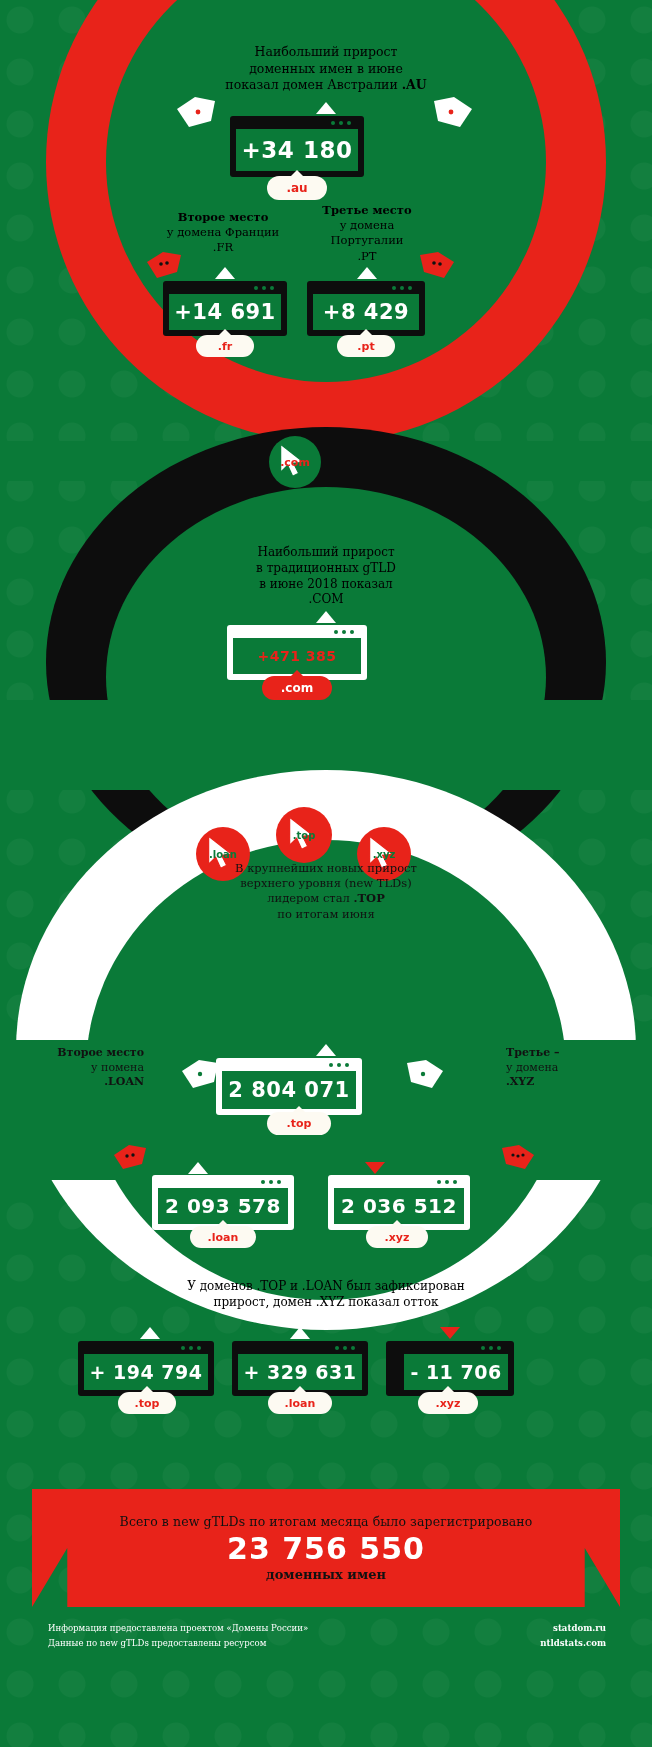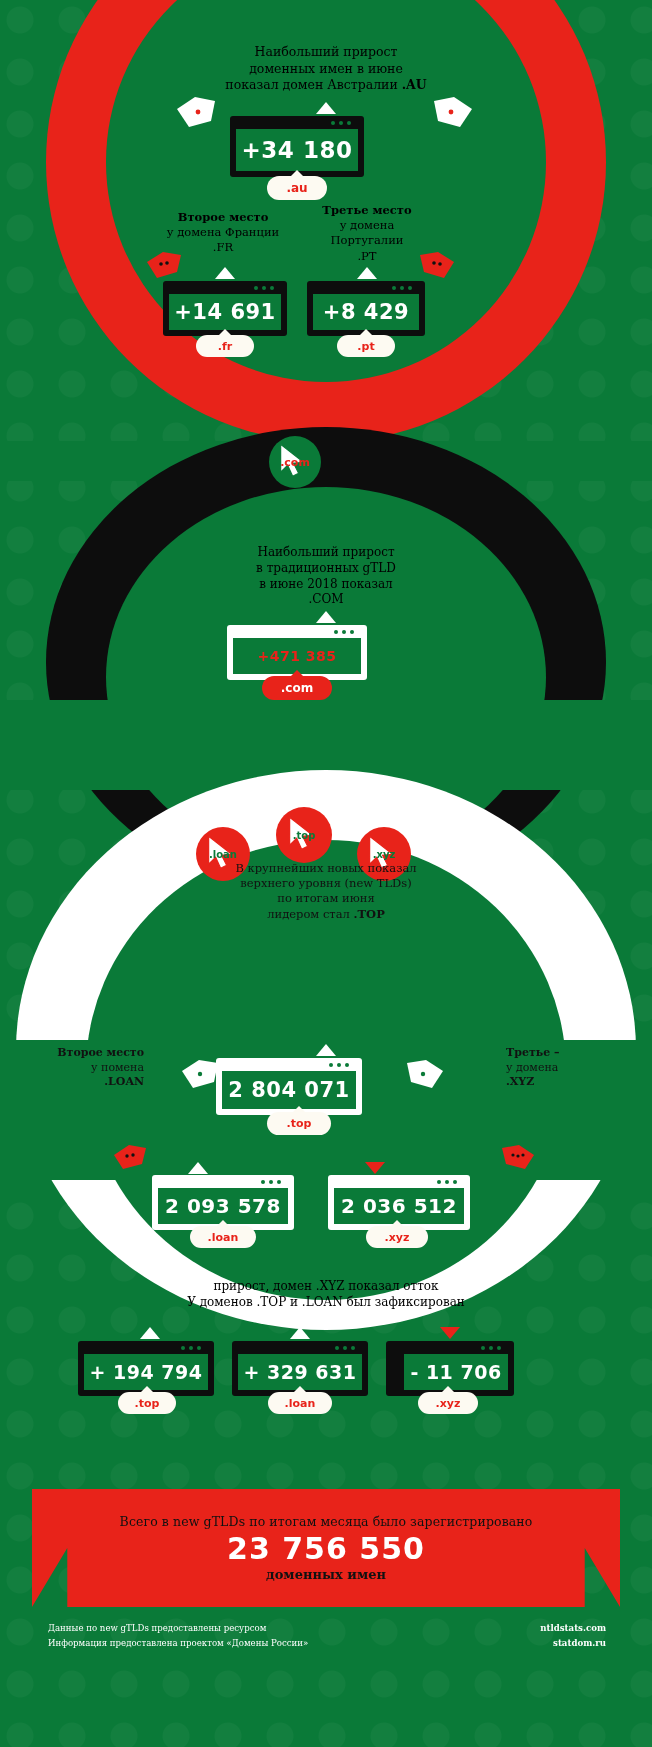--- a/index.html
+++ b/index.html
@@ -297,26 +297,26 @@
   </div>
 
   <div class="cursor-circle" style="left:357px; top:827px; width:54px; height:54px; background:#e8231a;">
     <span class="cc-label" style="color:#0a7a38; font-size:10px;">.xyz</span>
     <svg width="34" height="38" viewBox="0 0 34 38">
       <path d="M4 2 L4 30 L11 23 L16 34 L22 31 L17 21 L27 20 Z" fill="#ffffff" stroke="#e8231a" stroke-width="1.2"></path>
     </svg>
   </div>
 
   <div class="txt black" style="left:156px; top:861px; width:340px; font-size:11.5px;">
-    <div>В крупнейших новых показал</div>
+    <div>В крупнейших новых прирост</div>
     <div>верхнего уровня (new TLDs)</div>
-    <div>по итогам июня</div>
     <div>
       <span>лидером стал </span><b>.TOP</b>
     </div>
+    <div>по итогам июня</div>
   </div>
 
   <div class="flag" style="left:180px; top:1058px;">
     <svg width="40" height="32" viewBox="0 0 40 32">
       <path d="M2 13 L19 2 L38 5 L34 24 L13 30 Z" fill="#ffffff"></path>
       <circle cx="20" cy="16" r="2.2" fill="#0a7a38"></circle>
     </svg>
   </div>
   <div class="flag" style="left:405px; top:1058px;">
     <svg width="40" height="32" viewBox="0 0 40 32">
@@ -397,22 +397,22 @@
         </div>
     </div>
     <div class="screen" style="height:36px; font-size:20px;">2 036 512</div>
   </div>
   <div class="pill" style="left:366px; top:1226px; width:62px; height:22px; font-size:11px;">
     <span class="notch"></span>
     <span>.xyz</span>
   </div>
 
   <div class="txt white" style="left:106px; top:1279px; width:440px; font-size:12px;">
+    <div>У доменов .TOP и .LOAN был зафиксирован</div>
     <div>прирост, домен .XYZ показал отток</div>
-    <div>У доменов .TOP и .LOAN был зафиксирован</div>
   </div>
 
   <div class="tri up" style="left:140px; top:1327px;"></div>
   <div class="winbox framed-black" style="left:78px; top:1341px; width:136px;">
     <div class="bar">
       <div class="dots">
           <i></i>
           <i></i>
           <i></i>
         </div>
@@ -457,22 +457,22 @@
   </div>
 
   <div id="banner">
     <div class="b-top">Всего в new gTLDs по итогам месяца было зарегистрировано</div>
     <div class="b-num">23 756 550</div>
     <div class="b-bot">доменных имен</div>
   </div>
 
   <div id="footer">
     <div class="frow">
+      <span>Информация предоставлена проектом  «Домены России»</span>
+      <span class="fright">statdom.ru</span>
+    </div>
+    <div class="frow">
       <span>Данные по new gTLDs предоставлены ресурсом</span>
       <span class="fright">ntldstats.com</span>
     </div>
-    <div class="frow">
-      <span>Информация предоставлена проектом  «Домены России»</span>
-      <span class="fright">statdom.ru</span>
-    </div>
   </div>
 
 </div>
 
 </body></html>

